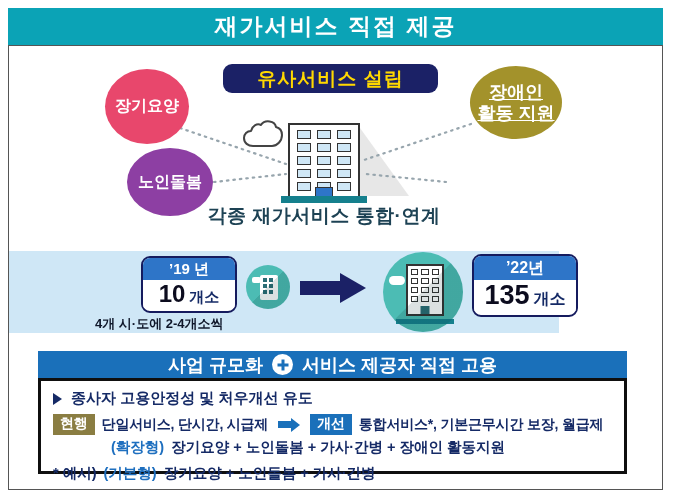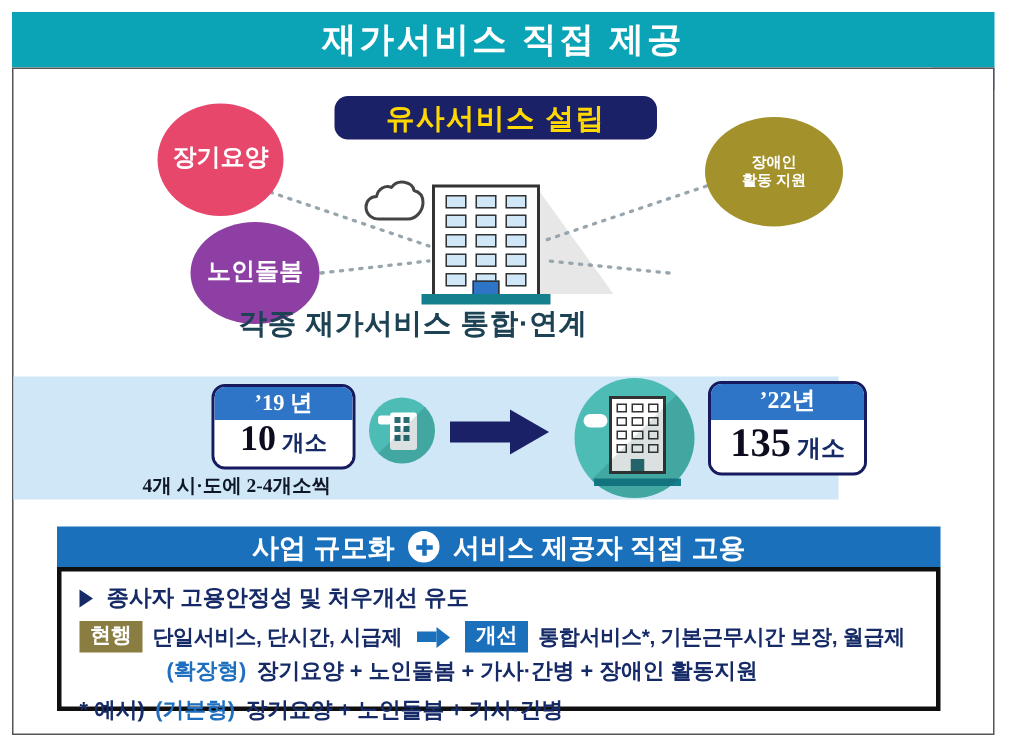--- a/index.html
+++ b/index.html
@@ -22,35 +22,35 @@
   .hub { position:absolute; left:0; top:0; width:653px; height:205px; }
   .hub svg.lines { position:absolute; left:0; top:0; }
   .center-label { position:absolute; left:214px; top:18px; width:215px; height:29px;
     background:var(--navy,#1b2166); border-radius:9px; color:var(--accent-yellow,#ffd800);
     font-size:19px; display:flex; align-items:center; justify-content:center; letter-spacing:1px; }
   .circle { position:absolute; border-radius:50%; display:flex; align-items:center; justify-content:center;
     color:#fff; font-size:16px; text-align:center; line-height:1.15; }
   .circle span { white-space:pre-line; }
   .c-pink   { left:96px;  top:23px;  width:84px; height:75px; background:var(--pink,#e8476c); }
   .c-purple { left:118px; top:102px; width:86px; height:68px; background:var(--purple,#8d3fa3); }
-  .c-olive  { left:461px; top:32px;  width:92px; height:73px; background:var(--olive,#a3922b); font-size:10px; }
+  .c-olive  { left:461px; top:20px;  width:92px; height:73px; background:var(--olive,#a3922b); font-size:18px;text-decoration:underline; }
   .c-blue   { left:438px; top:100px; width:99px; height:71px; background:var(--circle-blue,#2191d9); font-size:15px; }
   .building { position:absolute; left:279px; top:77px; width:72px; height:75px;
     background:#fff; border:2px solid #333; }
   .bwin-grid { position:absolute; left:7px; right:7px; top:5px; display:grid;
     grid-template-columns:repeat(3,1fr); gap:4px 6px; }
   .bwin { height:9px; background:var(--window-blue,#cfe7f6); border:1.5px solid #333; }
   .bdoor { position:absolute; left:50%; bottom:-3px; transform:translateX(-50%);
     width:18px; height:12px; background:var(--card-blue,#2e75c8); border:1.5px solid #333; }
   .bbase { position:absolute; left:-9px; bottom:-7px; width:86px; height:7px; background:#15808d; }
-  .hub-caption { position:absolute; left:150px; top:157px; width:330px; 
+  .hub-caption { position:absolute; left:150px; top:157px; width:330px; text-align:center;
     color:var(--caption-dark,#1d4254); font-size:19px; letter-spacing:0.5px; }
 
   
-  .band { position:absolute; left:0; top:205px; width:550px; height:82px; background:var(--band-bg,#cfe7f6);font-family:Liberation Serif, serif; }
+  .band { position:absolute; left:0; top:205px; width:550px; height:82px; background:var(--band-bg,#cfe7f6); }
   .year-card { position:absolute; background:#fff; border:2px solid #151b5e; border-radius:9px; overflow:hidden; }
   .yc-head { background:var(--card-blue,#2e75c8); color:#fff; text-align:center; }
   .yc-body { display:flex; align-items:baseline; justify-content:center; gap:4px; background:#fff; }
   .yc-count { color:#0c0c1e; }
   .yc-unit { color:var(--text-navy,#152a66); }
   .card-from { left:132px; top:5px; width:96px; height:57px; }
   .card-from .yc-head { height:22px; font-size:15px; line-height:22px; }
   .card-from .yc-count { font-size:24px; }
   .card-from .yc-unit { font-size:15px; }
   .card-to { left:463px; top:3px; width:106px; height:63px; }

